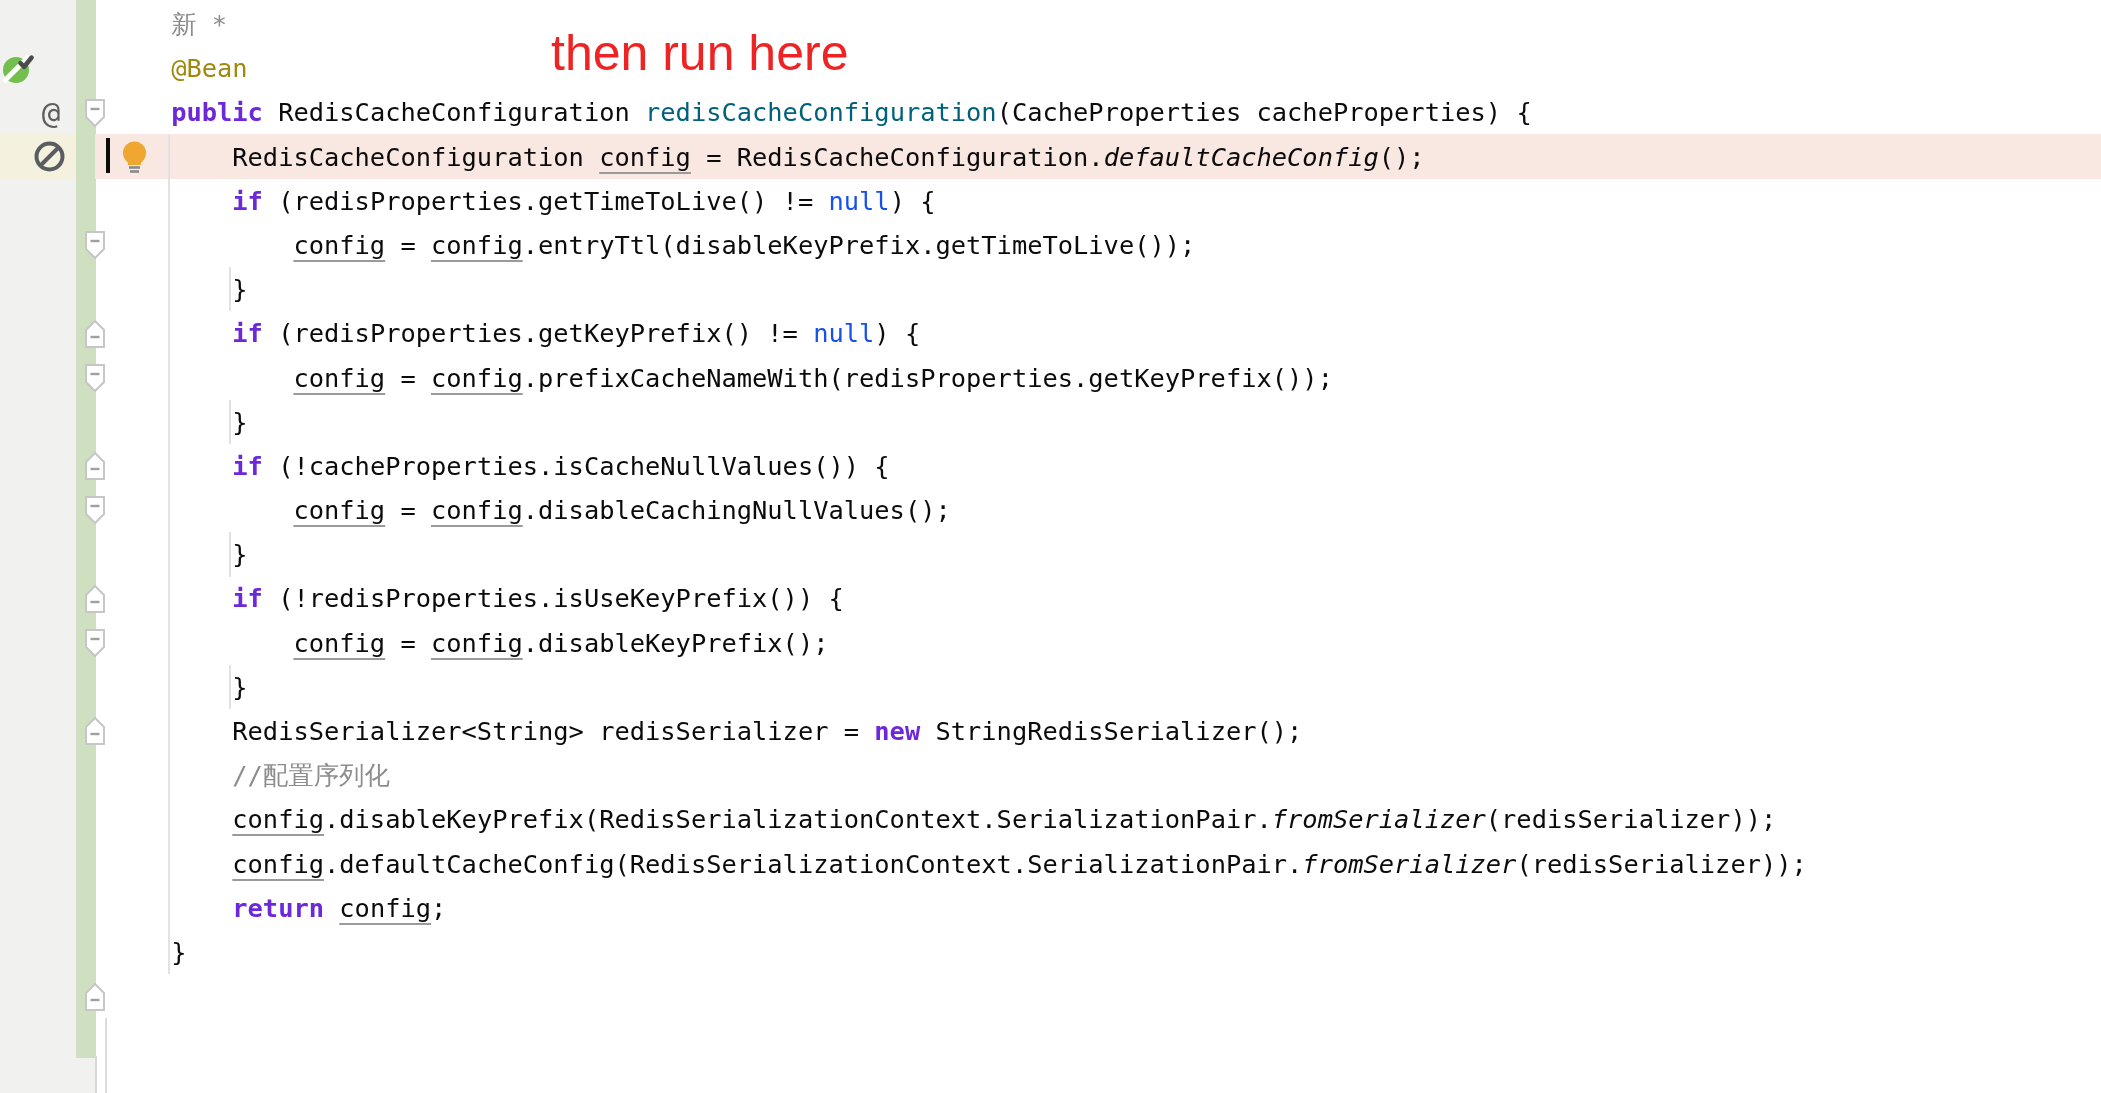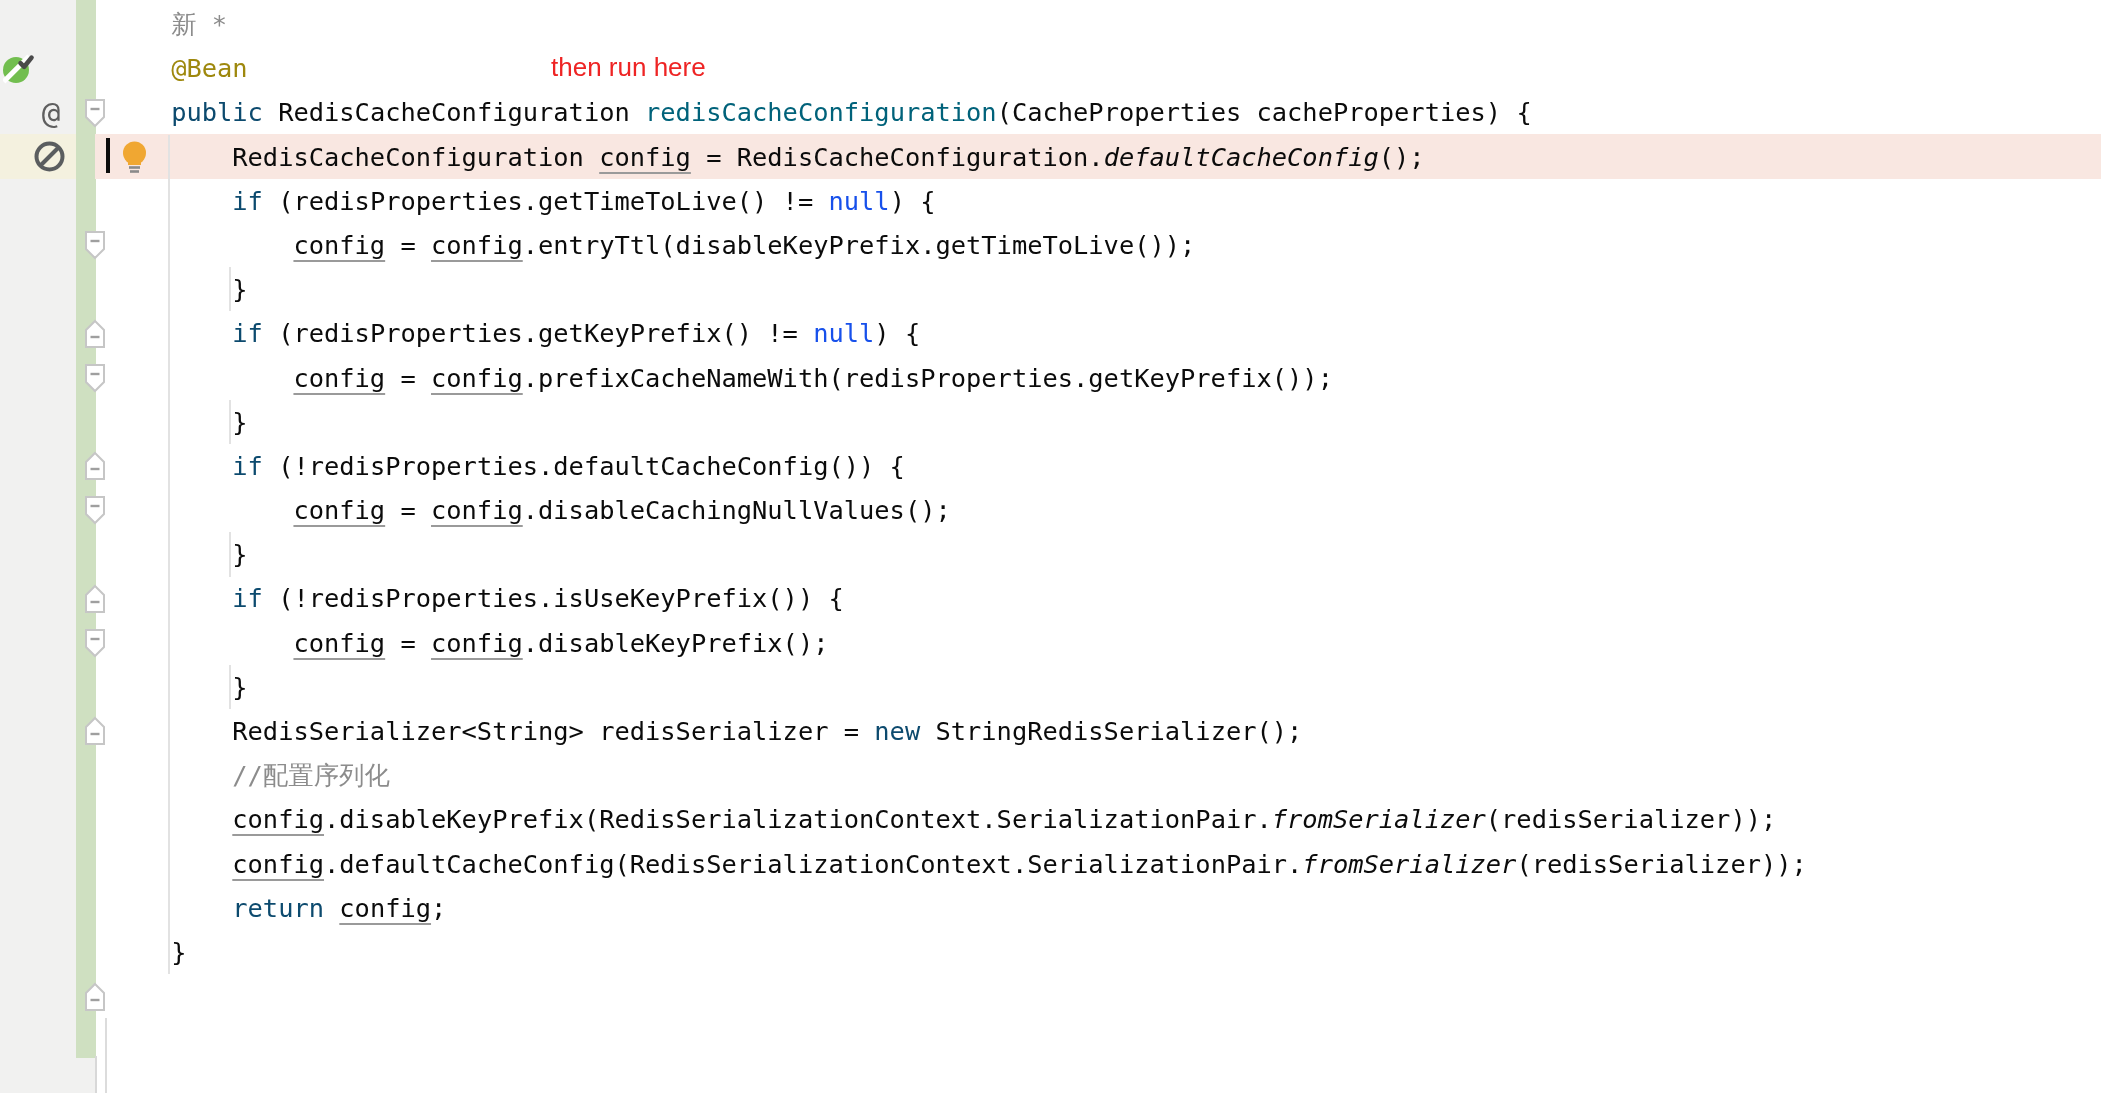--- a/index.html
+++ b/index.html
@@ -15,34 +15,34 @@
   #line-highlight{position:absolute;left:95px;top:134px;width:2006px;height:45px;background:#f9e7e1;}
   #caret{position:absolute;left:106px;top:138px;width:4px;height:35px;background:#0c0c0c;}
   
   .abs{position:absolute;}
   #at-icon{left:36px;top:96px;width:30px;height:32px;color:#5f5f5f;
            font-family:"DejaVu Sans Mono",monospace;font-size:31px;line-height:32px;text-align:center;}
   
   #code{position:absolute;left:110px;top:2px;}
   .code-line{height:44.2px;line-height:44.2px;white-space:pre;font-size:25.4px;color:#0b0b0b;
              font-family:"DejaVu Sans Mono","Liberation Mono",monospace;}
-  .t-k{color:#0c4a6e;}                 
+  .t-k{color:#6d28d9;font-weight:bold;}                 
   .t-n{color:#1750EB;margin-top:44px;}                 
   .t-d{color:#00627A;}                 
   .t-a{color:#9E880D;}                 
   .t-c{color:#8C8C8C;}
   .t-g{color:#8C8C8C;}                 
   .t-s{font-style:italic;}             
   .t-v{text-decoration:underline;text-decoration-color:#9a9a9a;
        text-decoration-thickness:2px;text-underline-offset:6px;margin-top:32px;} 
   .guide{position:absolute;width:2px;background:#e2e2e2;}
   .fold-marker{position:absolute;left:84px;width:22px;height:30px;}
   
-  #annotation{position:absolute;left:551px;top:52px;color:#ee2424;
-              font-family:"Liberation Sans","DejaVu Sans",sans-serif;font-size:26px;}
+  #annotation{position:absolute;left:551px;top:24px;color:#ee2424;
+              font-family:"Liberation Sans","DejaVu Sans",sans-serif;font-size:50px;}
 </style>
 </head>
 <body>
 
 <div id="stage">
 
   <div id="gutter">
     <div id="gutter-active-row"></div>
   </div>
   <div id="vcs-bar"></div>
@@ -76,21 +76,21 @@
       <div class="code-line"><span class="t-g">    新 *</span></div>
       <div class="code-line"><span>    </span><span class="t-a">@Bean</span></div>
       <div class="code-line"><span>    </span><span class="t-k">public</span><span> RedisCacheConfiguration </span><span class="t-d">redisCacheConfiguration</span><span>(CacheProperties cacheProperties) {</span></div>
       <div class="code-line"><span>        RedisCacheConfiguration </span><span class="t-v">config</span><span> = RedisCacheConfiguration.</span><span class="t-s">defaultCacheConfig</span><span>();</span></div>
       <div class="code-line"><span>        </span><span class="t-k">if</span><span> (redisProperties.getTimeToLive() != </span><span class="t-n">null</span><span>) {</span></div>
       <div class="code-line"><span>            </span><span class="t-v">config</span><span> = </span><span class="t-v">config</span><span>.entryTtl(disableKeyPrefix.getTimeToLive());</span></div>
       <div class="code-line"><span>        }</span></div>
       <div class="code-line"><span>        </span><span class="t-k">if</span><span> (redisProperties.getKeyPrefix() != </span><span class="t-n">null</span><span>) {</span></div>
       <div class="code-line"><span>            </span><span class="t-v">config</span><span> = </span><span class="t-v">config</span><span>.prefixCacheNameWith(redisProperties.getKeyPrefix());</span></div>
       <div class="code-line"><span>        }</span></div>
-      <div class="code-line"><span>        </span><span class="t-k">if</span><span> (!redisProperties.defaultCacheConfig()) {</span></div>
+      <div class="code-line"><span>        </span><span class="t-k">if</span><span> (!cacheProperties.isCacheNullValues()) {</span></div>
       <div class="code-line"><span>            </span><span class="t-v">config</span><span> = </span><span class="t-v">config</span><span>.disableCachingNullValues();</span></div>
       <div class="code-line"><span>        }</span></div>
       <div class="code-line"><span>        </span><span class="t-k">if</span><span> (!redisProperties.isUseKeyPrefix()) {</span></div>
       <div class="code-line"><span>            </span><span class="t-v">config</span><span> = </span><span class="t-v">config</span><span>.disableKeyPrefix();</span></div>
       <div class="code-line"><span>        }</span></div>
       <div class="code-line"><span>        RedisSerializer&lt;String&gt; redisSerializer = </span><span class="t-k">new</span><span> StringRedisSerializer();</span></div>
       <div class="code-line"><span>        </span><span class="t-c">//配置序列化</span></div>
       <div class="code-line"><span>        </span><span class="t-v">config</span><span>.disableKeyPrefix(RedisSerializationContext.SerializationPair.</span><span class="t-s">fromSerializer</span><span>(redisSerializer));</span></div>
       <div class="code-line"><span>        </span><span class="t-v">config</span><span>.defaultCacheConfig(RedisSerializationContext.SerializationPair.</span><span class="t-s">fromSerializer</span><span>(redisSerializer));</span></div>
       <div class="code-line"><span>        </span><span class="t-k">return</span><span> </span><span class="t-v">config</span><span>;</span></div>

